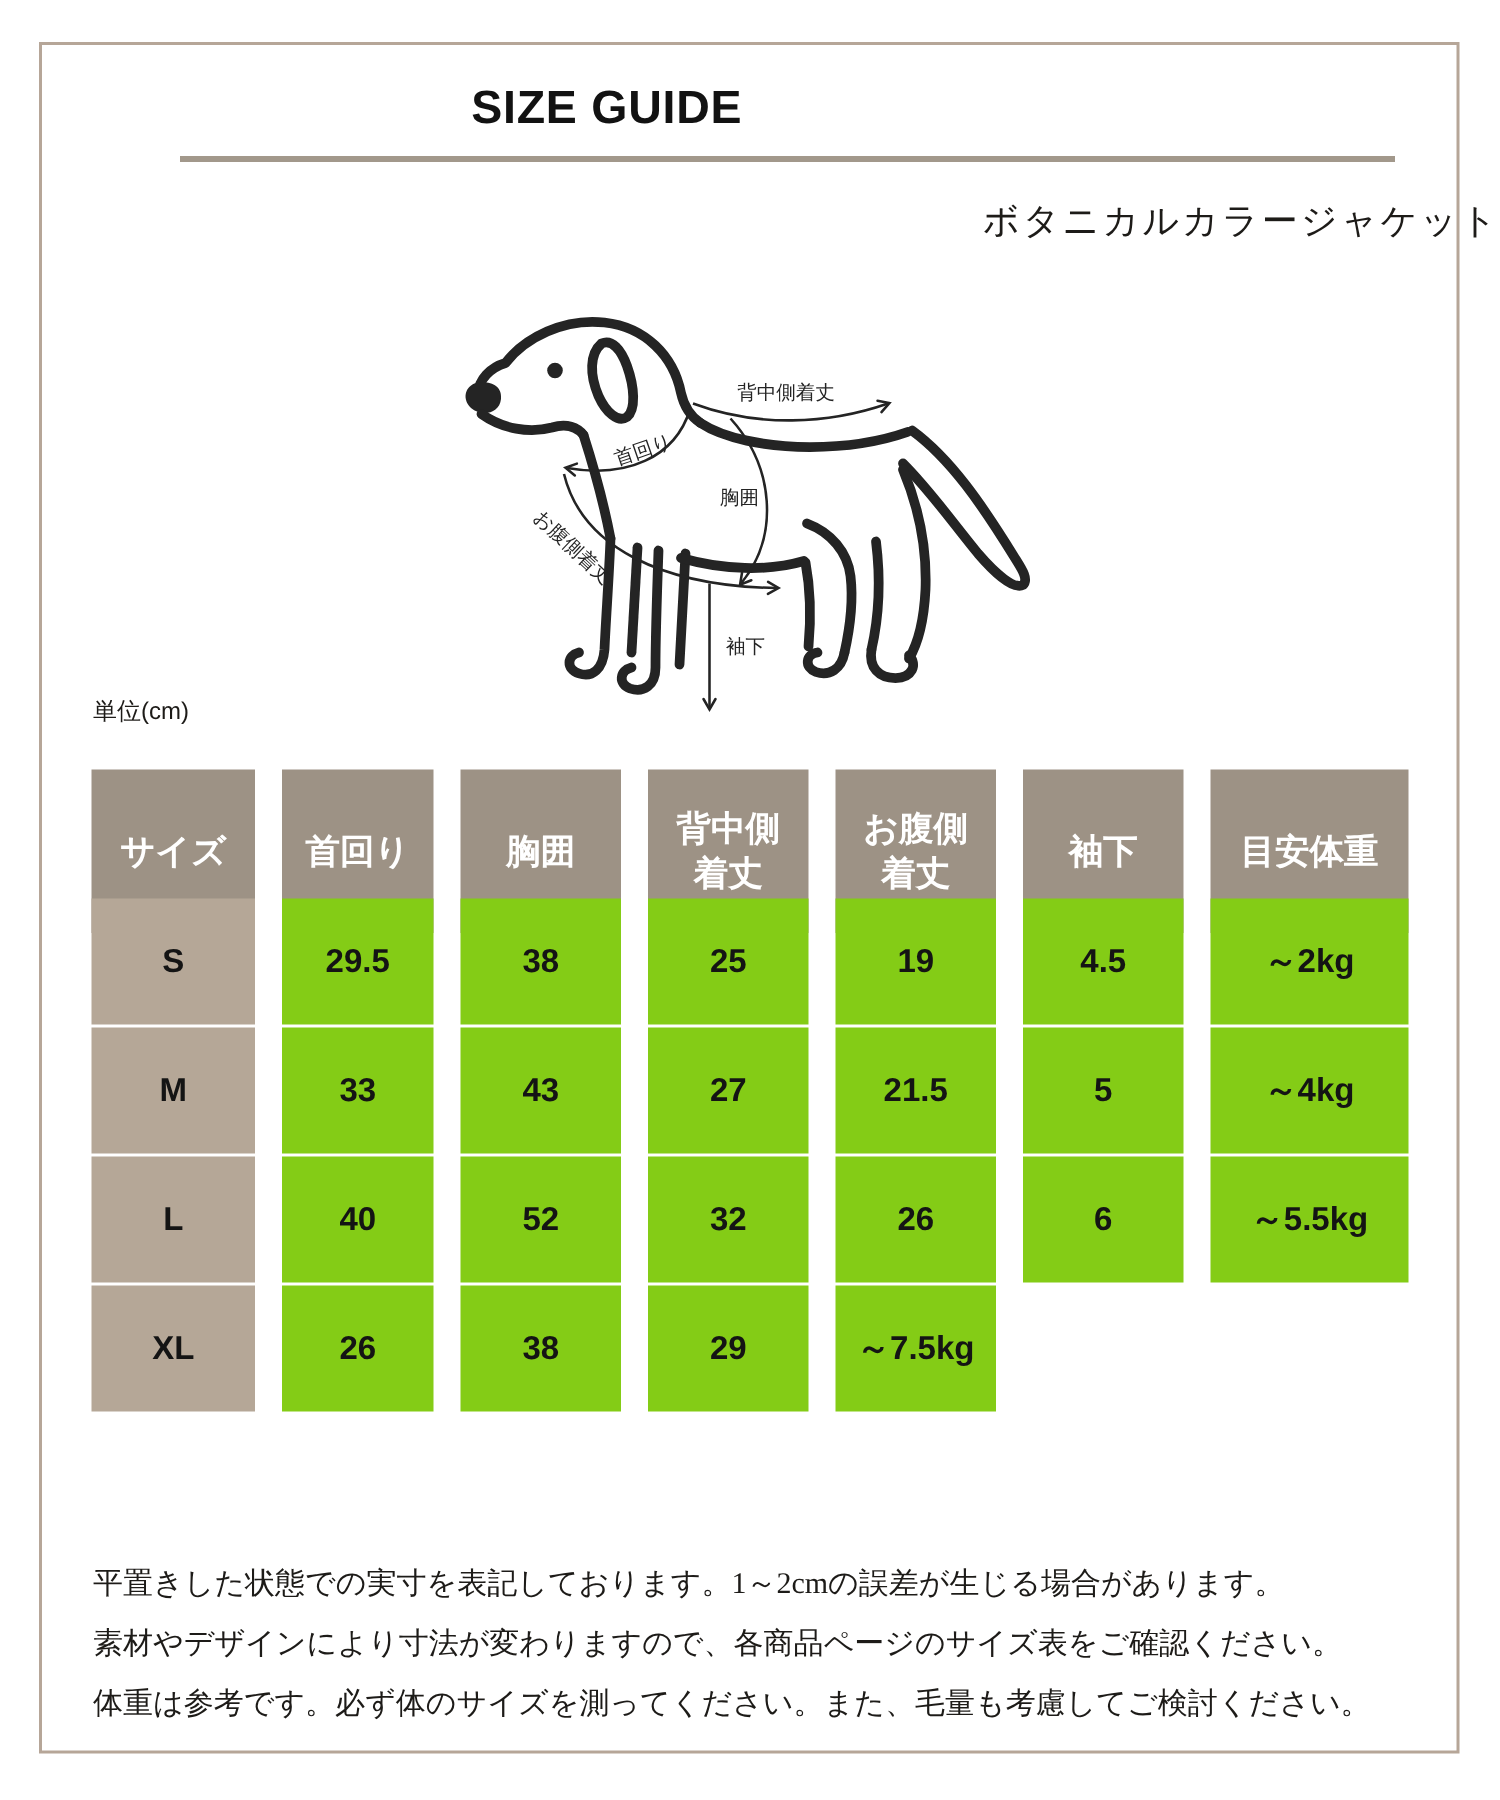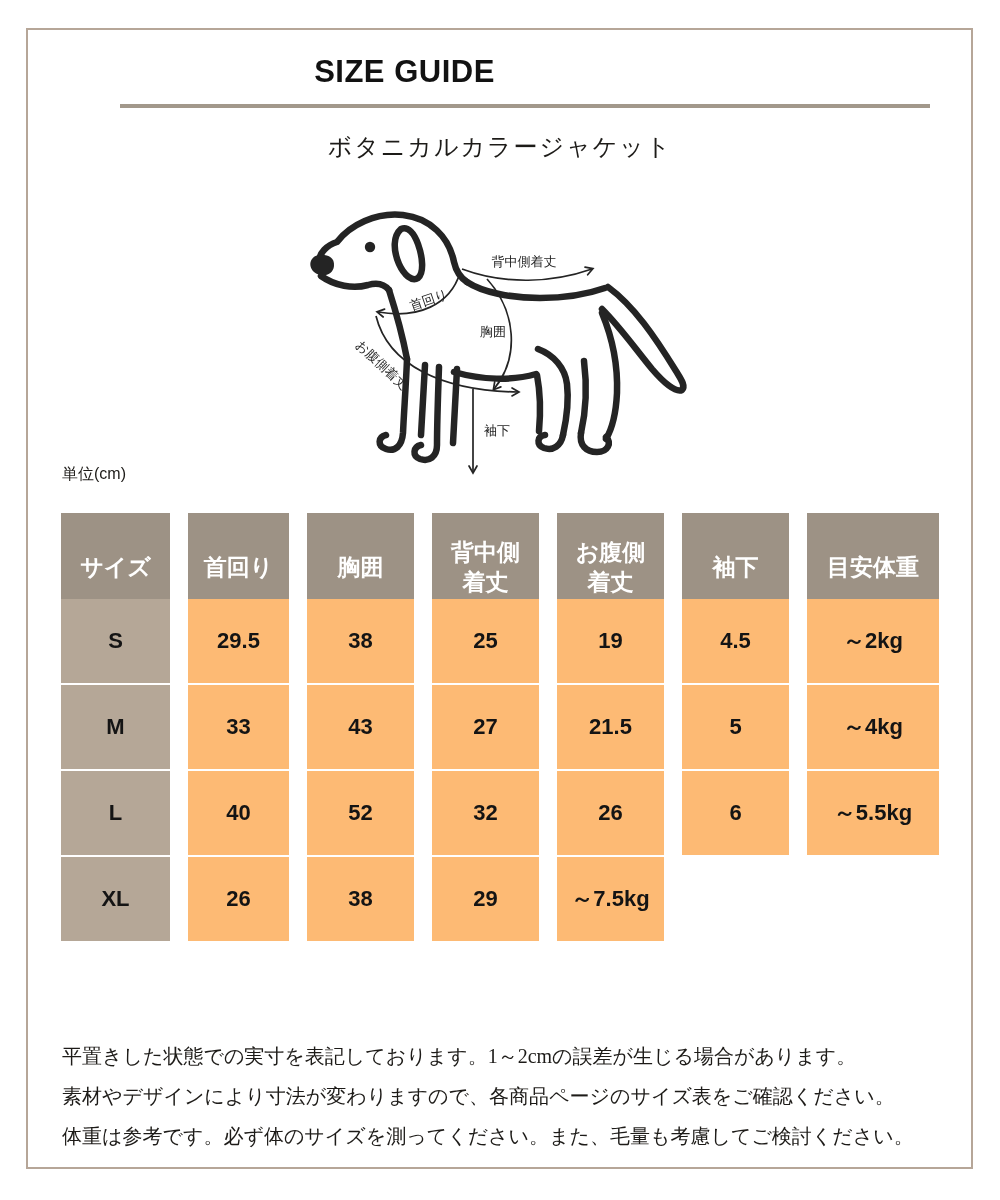--- a/index.html
+++ b/index.html
@@ -14,21 +14,21 @@
   }
   .title {
     position:absolute; left:0; top:54px; width:809px; text-align:center;
     font-size:31px; font-weight:700; letter-spacing:.5px; color:#121212;
   }
   .divider {
     position:absolute; left:120px; top:104px; width:810px; height:4px;
     background:#a2988b;
   }
   .subtitle {
-    position:absolute; left:0; top:131px; width:1000px; text-align:center;
+    position:absolute; left:0; top:131px; width:1000px; text-align:right;
     font-size:24px; letter-spacing:2px; color:#1d1b18;
   }
   .dog-wrap { position:absolute; left:290px; top:185px; width:420px; height:300px; }
   .dog-wrap svg { display:block; width:420px; height:300px; }
   .dog  { fill:none; stroke:#242424; stroke-width:6.5; stroke-linecap:round; stroke-linejoin:round; }
   .dogfill { fill:#242424; stroke:none; }
   .earfill { fill:#ffffff; stroke:#242424; stroke-width:6.5; stroke-linejoin:round; }
   .ann  { fill:none; stroke:#242424; stroke-width:1.7; }
   .lbl  { font-family:"Liberation Sans","DejaVu Sans",sans-serif; font-size:13px; fill:#242424; }
   .unit {
@@ -45,21 +45,21 @@
     display:flex; align-items:center; justify-content:center;
     font-size:23px; font-weight:700; text-align:center;
     white-space:pre-line; line-height:1.3;
   }
   .size-table .scell {
     background:#b5a797; color:#141414;
     display:flex; align-items:center; justify-content:center;
     font-size:22px; font-weight:700;
   }
   .size-table .dcell {
-    background:#fdba74; color:#141414;
+    background:#84cc16; color:#141414;
     display:flex; align-items:center; justify-content:center;
     font-size:22px; font-weight:700;
   }
   .notes {
     position:absolute; left:62px; top:1036px; width:890px;
     font-size:20px; line-height:40px; color:#1d1b18;font-family:Liberation Serif, serif;
   }
 </style>
 </head>
 <body>

